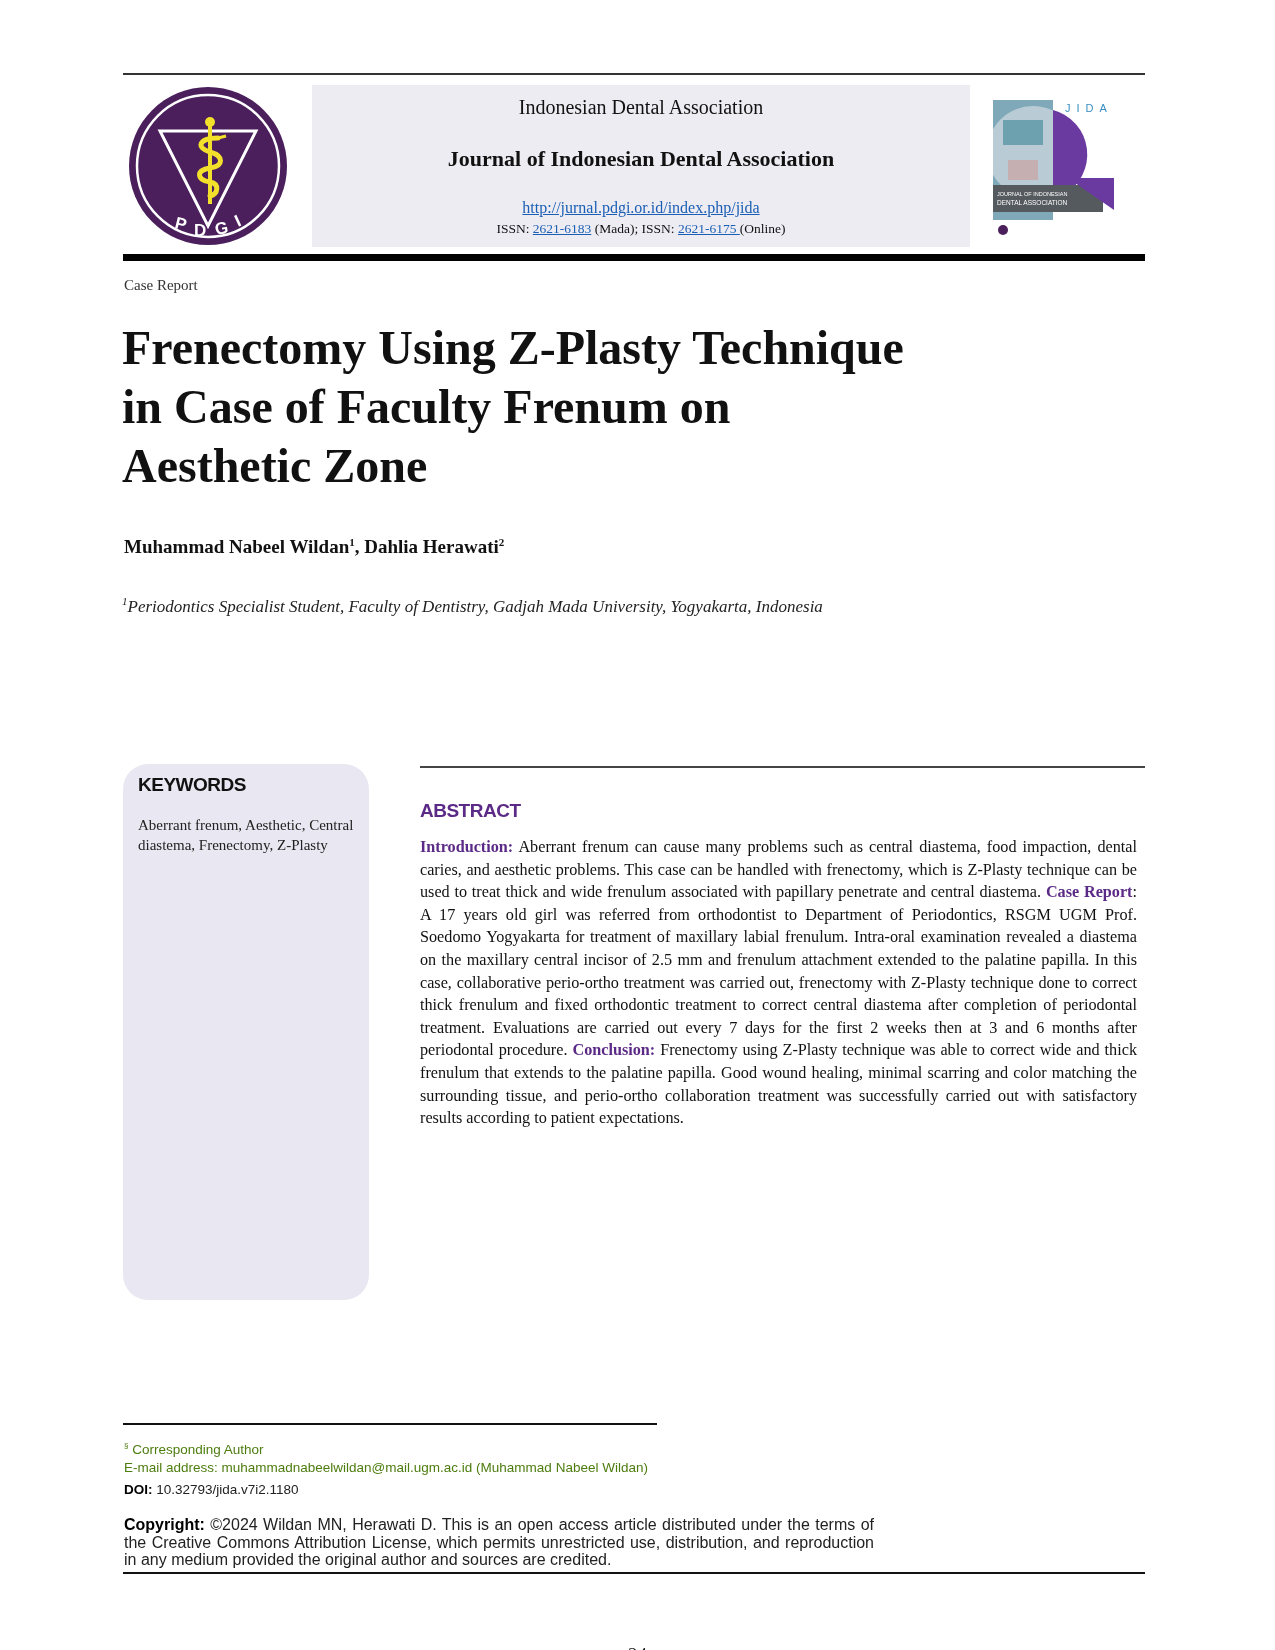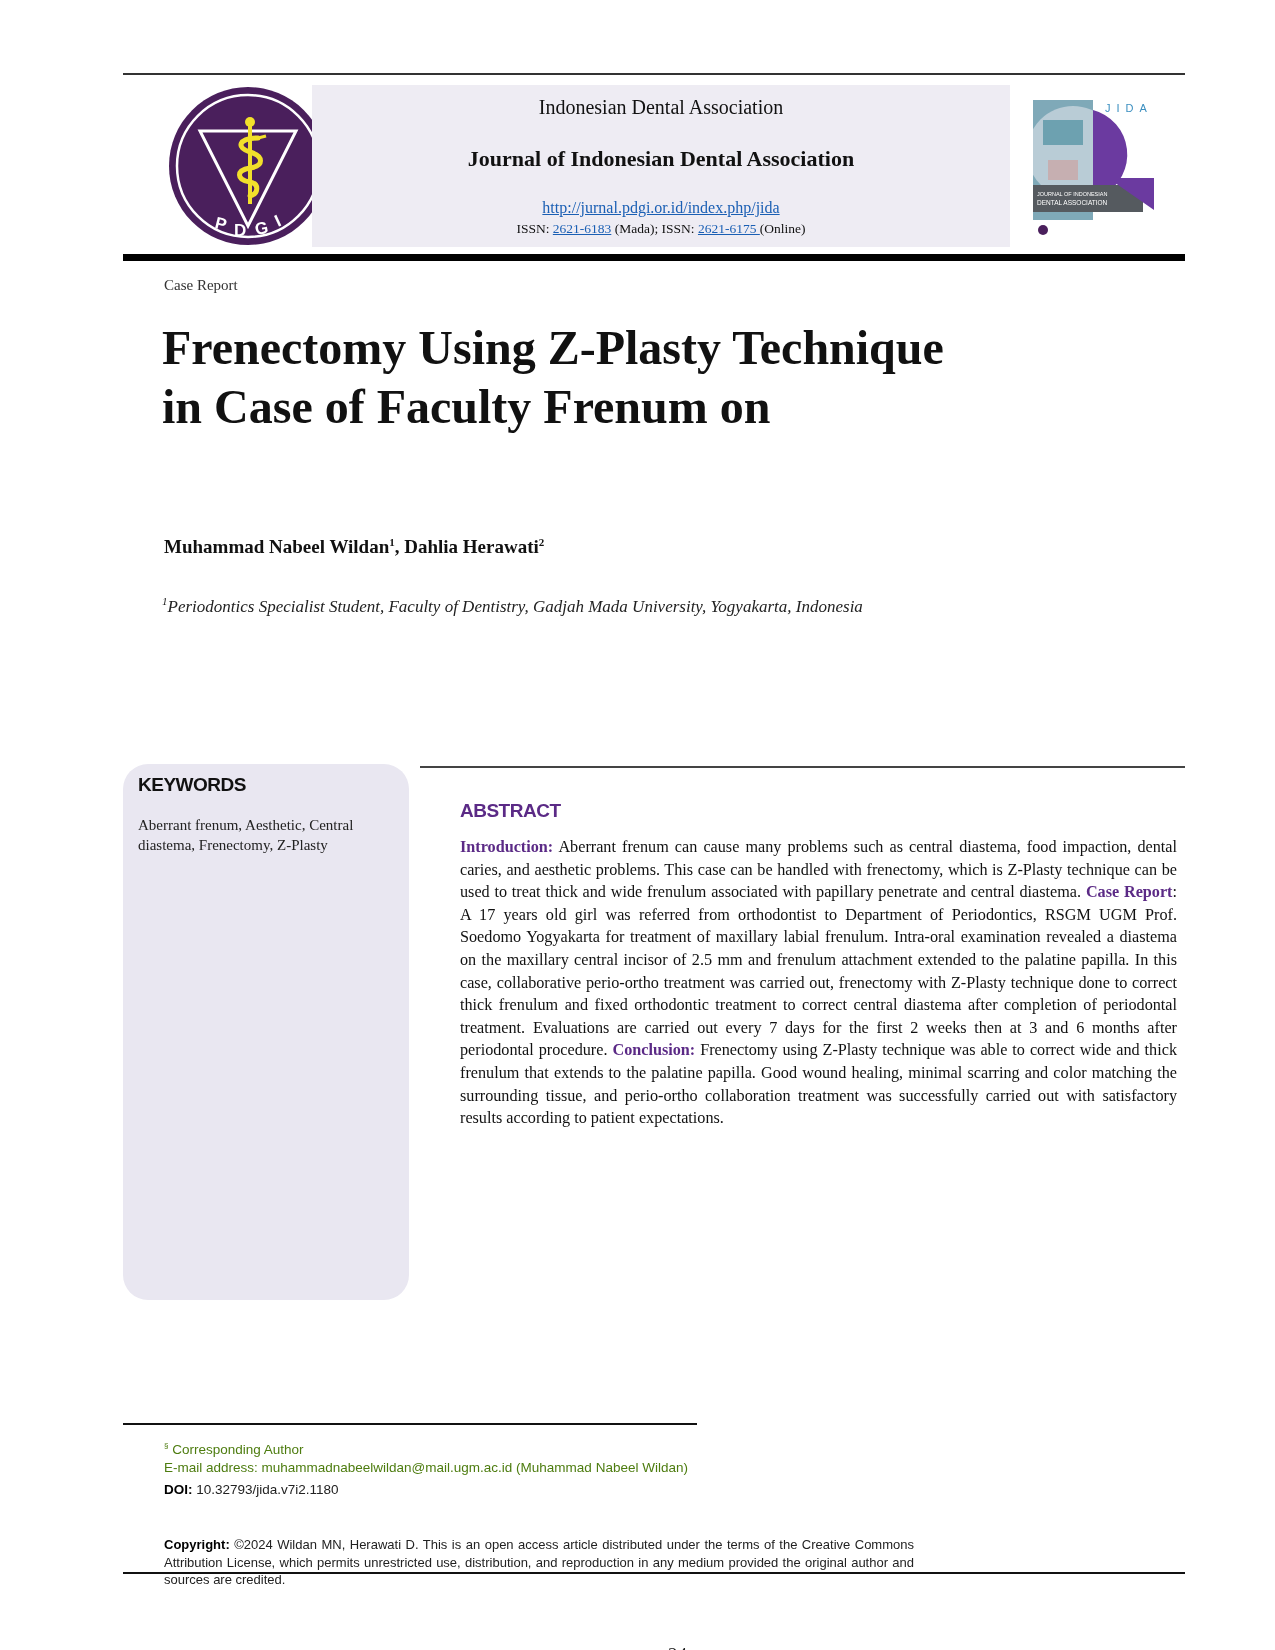--- a/index.html
+++ b/index.html
@@ -1,17 +1,17 @@
 <!DOCTYPE html>
 <html><head>
 <meta charset="utf-8">
 <style>
   html, body { margin:0; padding:0; background:#ffffff; }
   body { width:1275px; height:1650px; position:relative; overflow:hidden; font-family:"Liberation Serif", serif; color:#111; }
-  .abs { position:absolute;padding-left:40px; }
+  .abs { position:absolute; }
   .rule-top { left:123px; top:73px; width:1022px; height:2px; background:#333; }
   .rule-thick { left:123px; top:254px; width:1022px; height:7px; background:#000; }
   .logo { left:128px; top:86px; width:160px; height:160px; }
   .band { left:312px; top:85px; width:658px; height:162px; background:#eeecf3; text-align:center; }
   .band .org { position:absolute; left:0; right:0; top:11px; font-size:20px; color:#111; }
   .band .jname { position:absolute; left:0; right:0; top:61px; font-size:22px; font-weight:bold; color:#111; }
   .band .url { position:absolute; left:0; right:0; top:114px; font-size:16px; color:#1a5fb4; text-decoration:underline; }
   .band .issn { position:absolute; left:0; right:0; top:136px; font-size:13.5px; color:#111; }
   .band .issn a { color:#1a5fb4; text-decoration:underline; }
   .cover { left:993px; top:100px; width:121px; height:150px; }
@@ -25,21 +25,21 @@
   .kw-text { position:absolute; left:15px; top:51px; width:225px; font-size:15px; line-height:20px; color:#222; }
   .abs-rule { left:420px; top:766px; width:725px; height:2px; background:#444; }
   .abs-title { left:420px; top:800px; font-family:"Liberation Sans", sans-serif; font-weight:bold; font-size:19px; letter-spacing:-0.5px; color:#5b2a86; }
   .abs-body { left:420px; top:836px; width:717px; font-size:16.2px; line-height:22.6px; text-align:justify; color:#111; }
   .abs-body .hl { color:#5b2a86; font-weight:bold; }
   .foot-rule { left:123px; top:1423px; width:534px; height:2px; background:#111; }
   .foot-corr { left:124px; top:1429px; font-family:Liberation Sans, sans-serif; font-size:13.5px; line-height:18px; color:#4d7c0f;margin-top:8px; }
   .foot-corr sup { font-size:8px; }
   .doi { left:124px; top:1482px; font-family:"Liberation Sans", sans-serif; font-size:13.5px; color:#222; }
   .doi b, .copy b { color:#000; }
-  .copy { left:124px; top:1516px; width:750px; font-family:"Liberation Sans", sans-serif; font-size:13px; line-height:17.5px; text-align:justify; color:#222;margin-top:20px; }
+  .copy { left:124px; top:1516px; width:750px; font-family:"Liberation Sans", sans-serif; font-size:16px; line-height:17.5px; text-align:justify; color:#222; }
   .foot-rule2 { left:123px; top:1572px; width:1022px; height:2px; background:#111; }
   .page-num { left:0; width:1275px; top:1644px; text-align:center; font-size:19px; color:#222; }
 </style>
 </head>
 <body>
 
 <div class="abs rule-top"></div>
 
 <div class="abs logo">
   <svg width="160" height="160" viewBox="0 0 160 160">
@@ -83,20 +83,21 @@
   </svg>
 </div>
 
 <div class="abs rule-thick"></div>
 
 <div class="abs article-type">Case Report</div>
 
 <div class="abs title">
   <div>Frenectomy Using Z-Plasty Technique</div>
   <div>in Case of Faculty Frenum on</div>
+  <div>Aesthetic Zone</div>
 </div>
 
 <div class="abs authors">
   <span>Muhammad Nabeel Wildan</span><sup style="font-size:11px">1</sup><span>, </span><span>Dahlia Herawati</span><sup style="font-size:11px">2</sup>
 </div>
 
 <div class="abs affil">
   <div><sup>1</sup><span>Periodontics Specialist Student, Faculty of Dentistry, Gadjah Mada University, Yogyakarta, Indonesia</span></div>
 </div>
 

